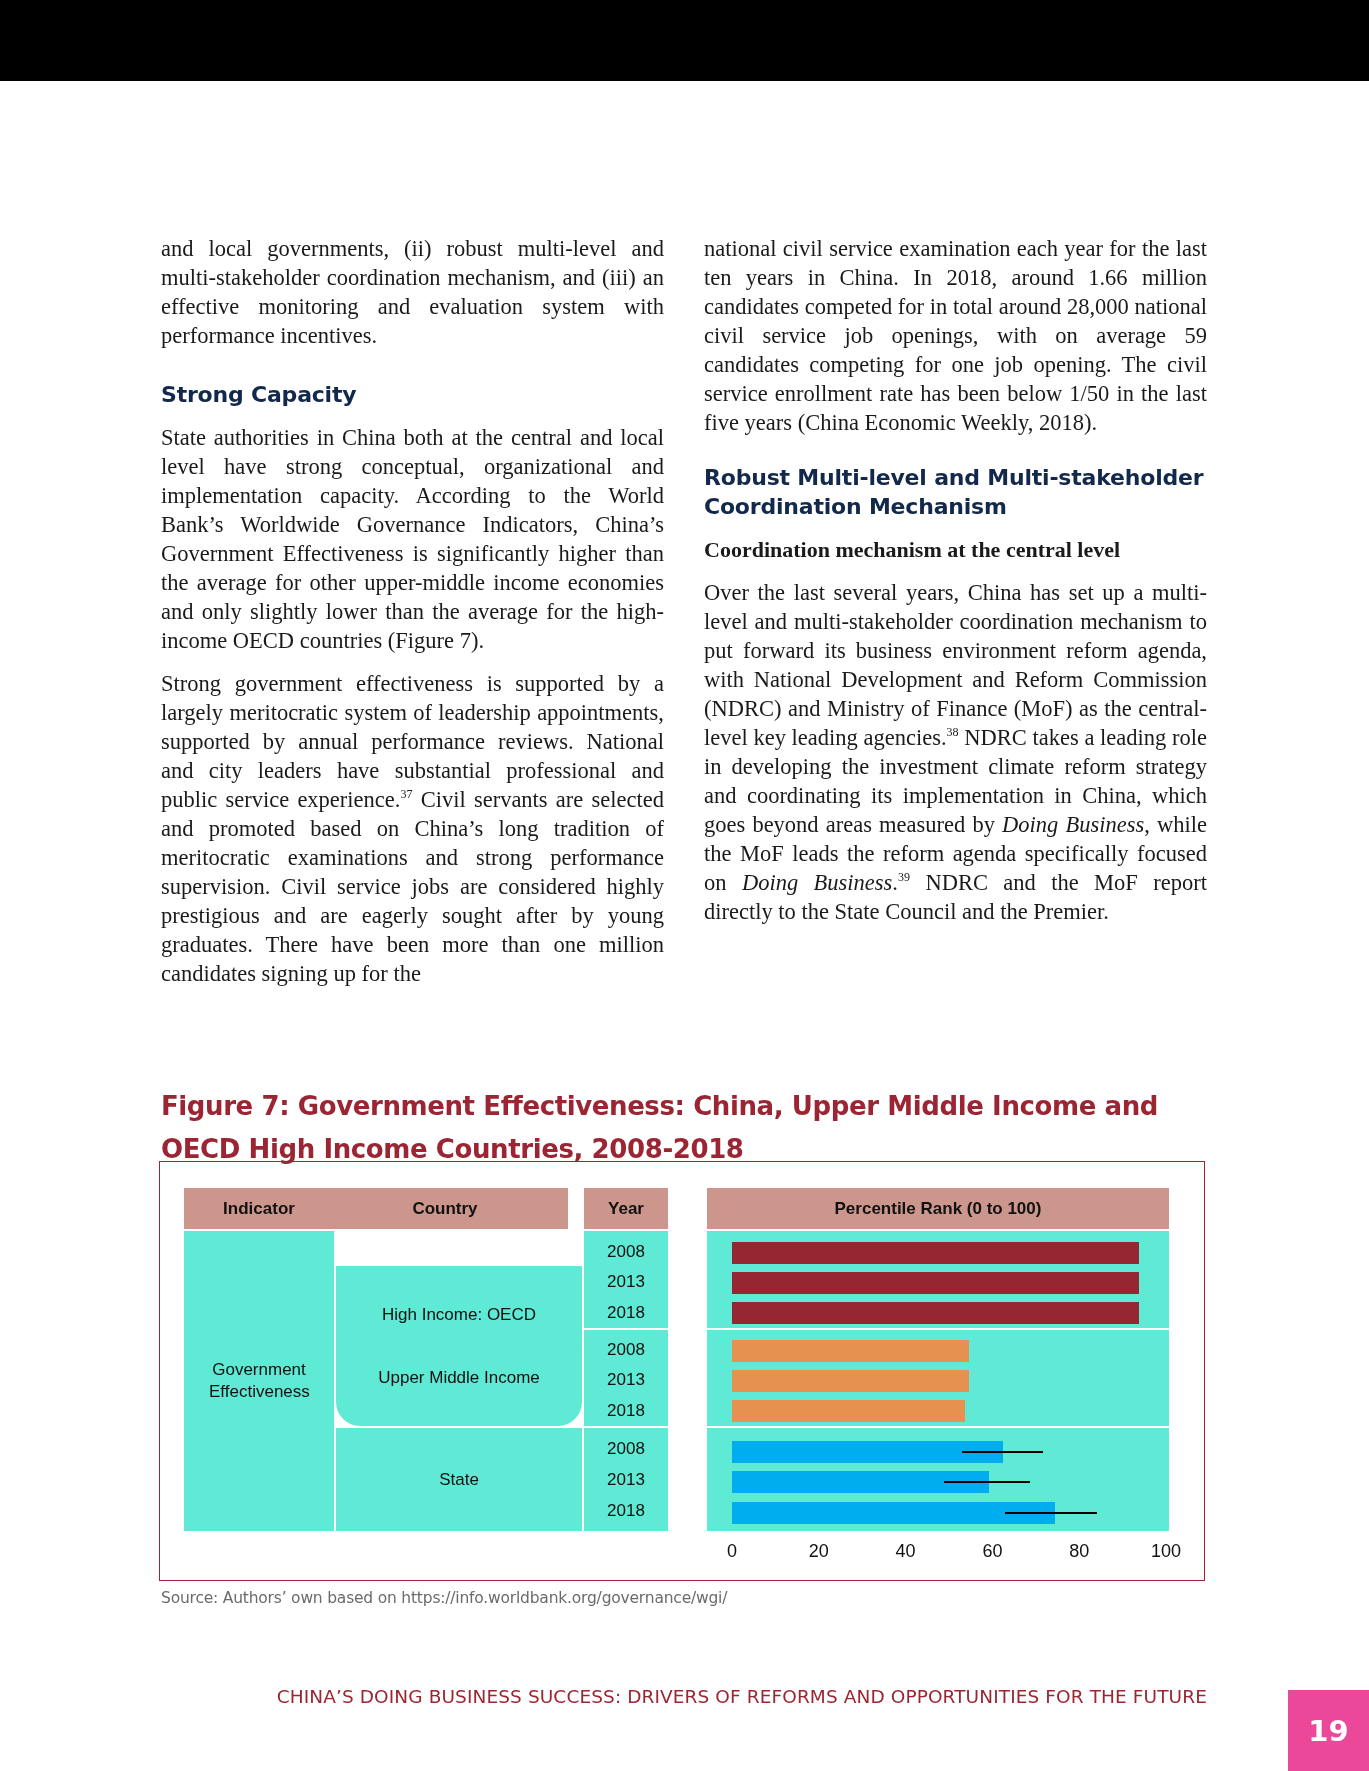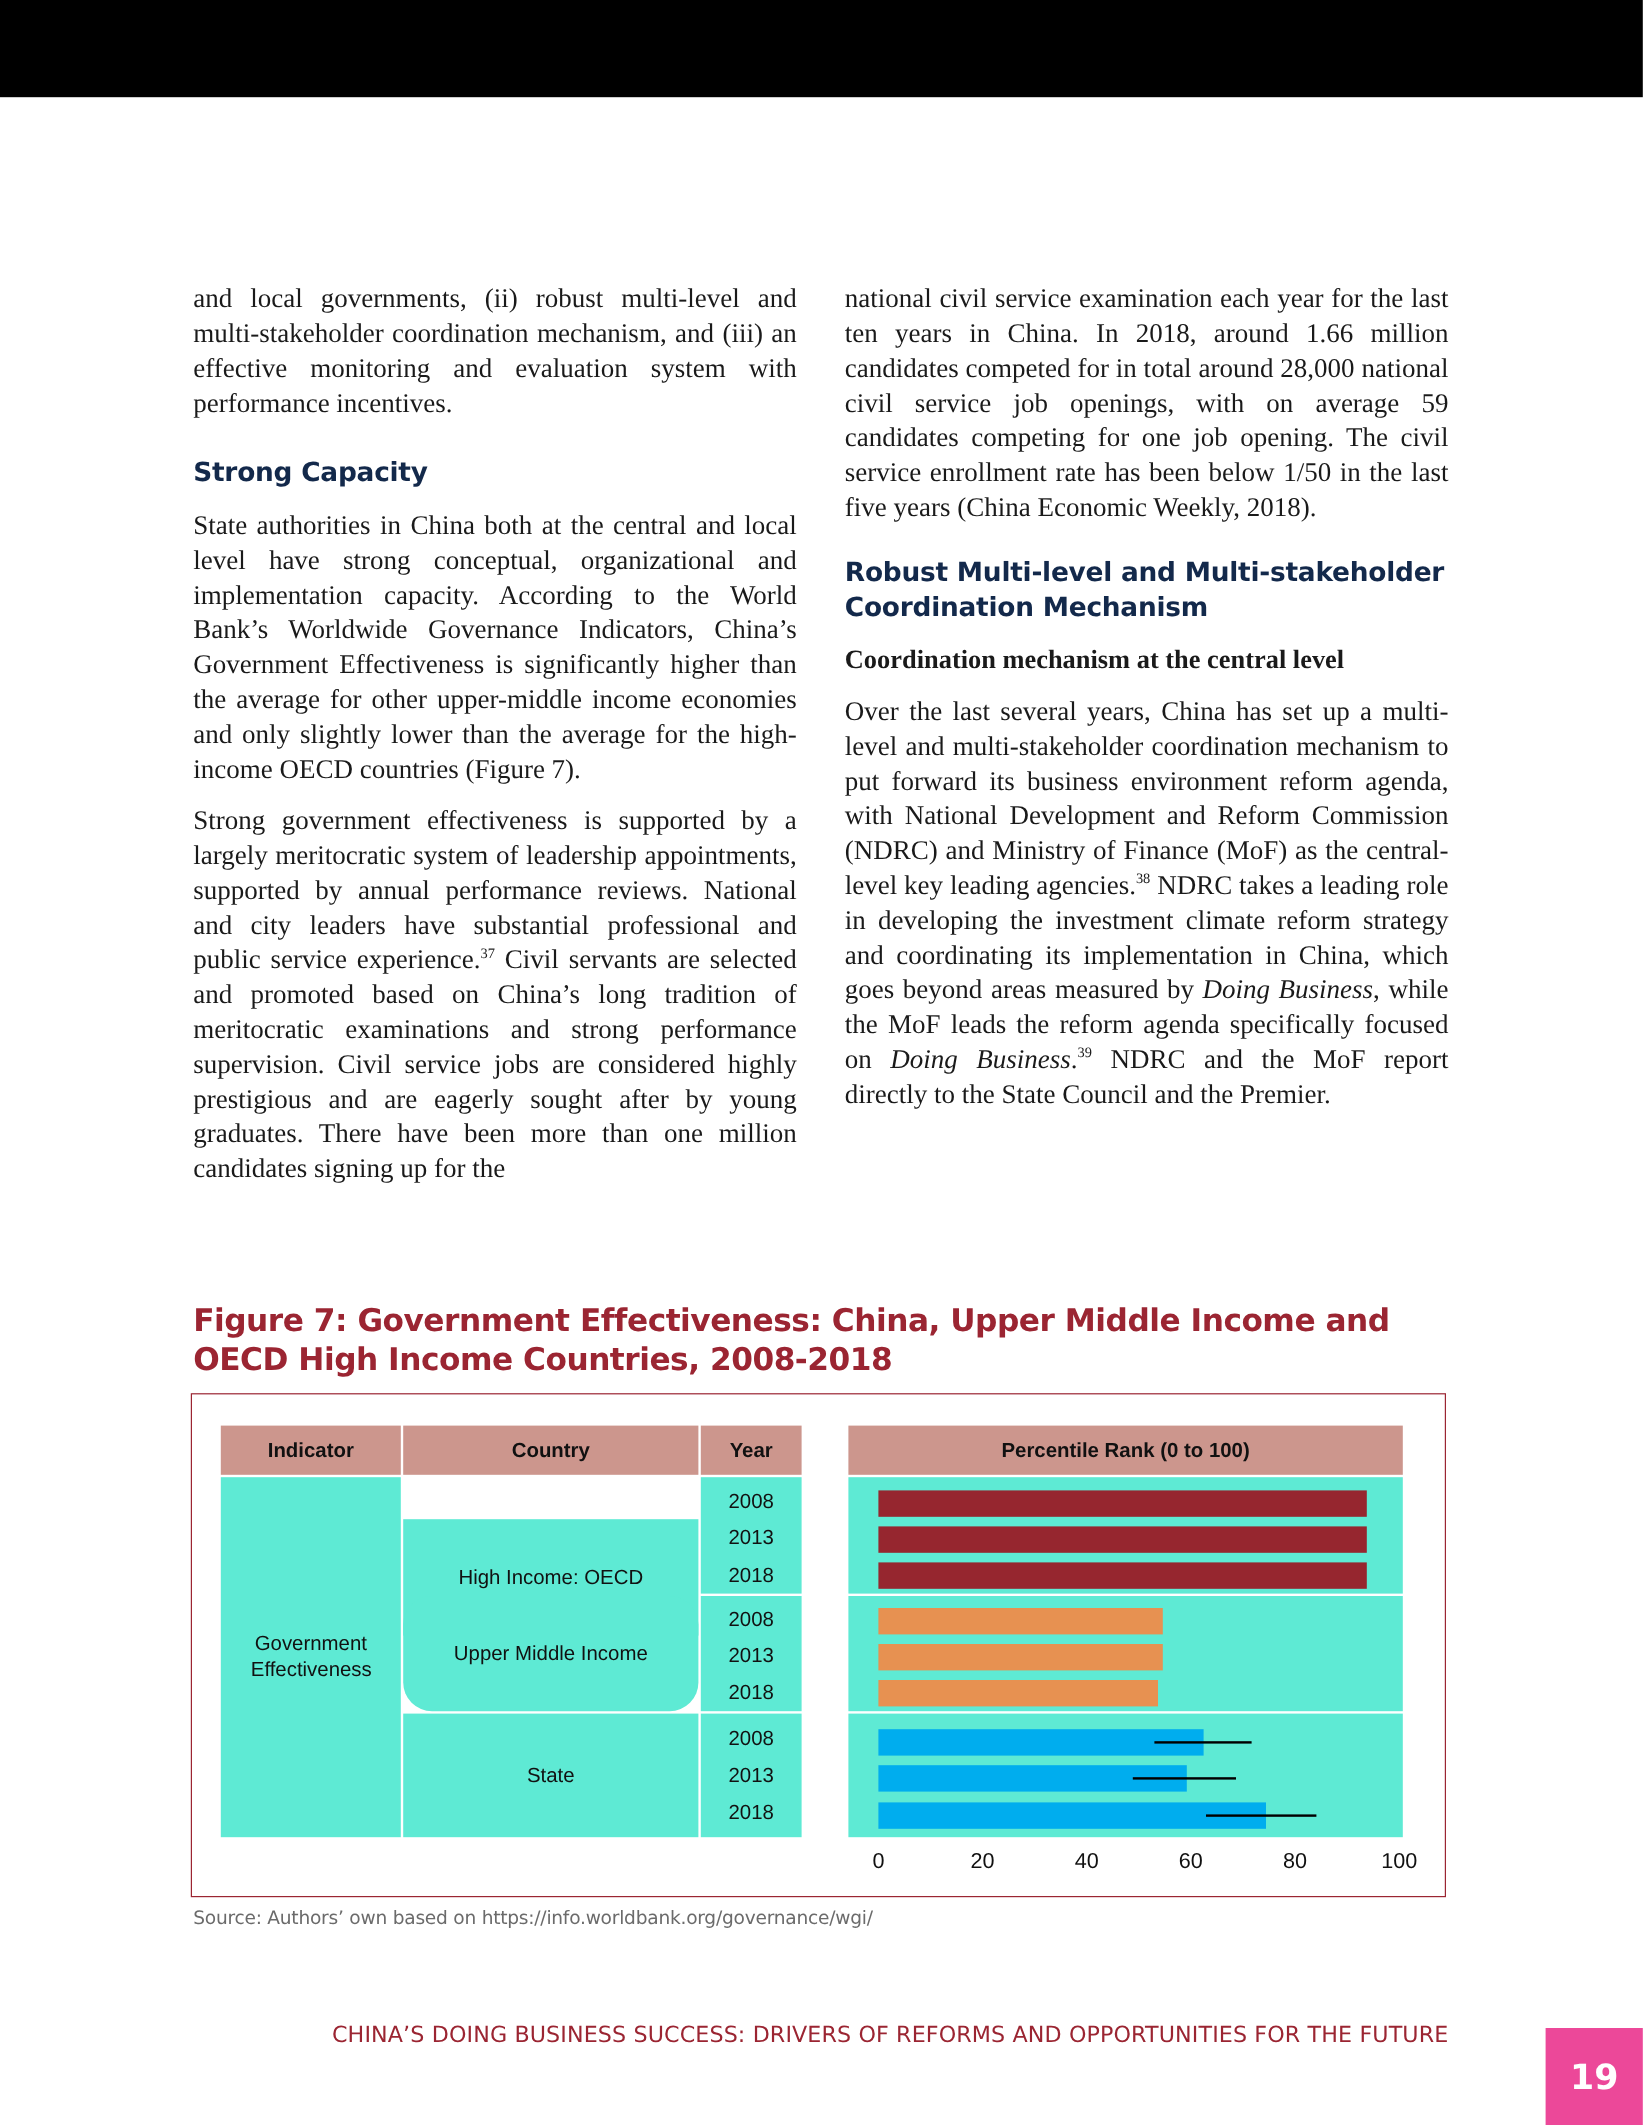--- a/index.html
+++ b/index.html
@@ -5,21 +5,21 @@
   html, body { margin: 0; padding: 0; }
   body { width: 1369px; height: 1771px; position: relative; background: #ffffff; overflow: hidden; font-family: "Liberation Serif", serif; color: #1a1a1a; }
   .topbar { position: absolute; left: 0; top: 0; width: 1369px; height: 81px; background: #000; }
   .col { position: absolute; top: 234px; width: 503px; font-size: 22.5px; line-height: 29px; text-align: justify; }
   .col.left { left: 161px; }
   .col.right { left: 704px; }
   .col p { margin: 0 0 14px 0; }
   .h2 { font-family: "DejaVu Sans", sans-serif; font-weight: bold; color: #13294b; font-size: 22px; line-height: 29px; margin: 30px 0 14px 0; letter-spacing: -0.2px; text-align: left; }
   .h3 { font-weight: bold; font-size: 22px; line-height: 29px; margin: 0 0 14px 0; text-align: left; }
   sup { font-size: 12px; line-height: 0; vertical-align: 9px; }
-  .fig-title { position: absolute; left: 161px; top: 1085px; width: 1060px; font-family: "DejaVu Sans", sans-serif; font-weight: bold; color: #9b2532; font-size: 26px; line-height: 33px; letter-spacing: -0.4px; }
+  .fig-title { position: absolute; left: 161px; top: 1085px; width: 1060px; font-family: "DejaVu Sans", sans-serif; font-weight: bold; color: #9b2532; font-size: 26px; line-height: 43px; letter-spacing: -0.4px; }
   .chart-box { position: absolute; left: 159px; top: 1161px; width: 1046px; height: 420px; border: 1.5px solid #9b2532; box-sizing: border-box; }
   .hdr-wrap { position: absolute; top: 26px; height: 41px; background: #cc968d; }
   .hdr-wrap span { position: absolute; left: 0; right: 0; top: 0; bottom: 0; display: flex; align-items: center; justify-content: center; font-family: "Liberation Sans", sans-serif; font-weight: bold; font-size: 17px; color: #111; }
   .cell { position: absolute; background: #5eead4; font-family: "Liberation Sans", sans-serif; font-size: 17px; color: #111; display: flex; align-items: center; justify-content: center; text-align: center; line-height: 22px; }
   .year { position: absolute; left: 0; right: 0; text-align: center; font-family: "Liberation Sans", sans-serif; font-size: 17px; color: #111; }
   .bar { position: absolute; height: 22px; }
   .err { position: absolute; height: 2px; background: #000; }
   .tick { position: absolute; top: 379px; width: 40px; margin-left: -20px; text-align: center; font-family: "Liberation Sans", sans-serif; font-size: 18px; color: #111; }
   .source { position: absolute; left: 161px; top: 1589px; font-family: "DejaVu Sans", sans-serif; font-size: 15.5px; color: #6b6b6b; letter-spacing: -0.2px; }
   .footer { position: absolute; right: 162px; top: 1686px; font-family: "DejaVu Sans", sans-serif; font-size: 18.5px; color: #9b2532; letter-spacing: 0.1px; }
@@ -44,21 +44,21 @@
   <p><span>Over the last several years, China has set up a multi-level and multi-stakeholder coordination mechanism to put forward its business environment reform agenda, with National Development and Reform Commission (NDRC) and Ministry of Finance (MoF) as the central-level key leading agencies.</span><sup>38</sup><span> NDRC takes a leading role in developing the investment climate reform strategy and coordinating its implementation in China, which goes beyond areas measured by </span><i>Doing Business</i><span>, while the MoF leads the reform agenda specifically focused on </span><i>Doing Business</i><span>.</span><sup>39</sup><span> NDRC and the MoF report directly to the State Council and the Premier.</span></p>
 </div>
 
 <div class="fig-title">Figure 7: Government Effectiveness: China, Upper Middle Income and OECD High Income Countries, 2008-2018</div>
 
 <div class="chart-box">
 
   <div class="hdr-wrap" style="left:24px;width:150px;">
       <span>Indicator</span>
     </div>
-  <div class="hdr-wrap" style="left:176px;width:246px;">
+  <div class="hdr-wrap" style="left:162px;width:246px;">
       <span>Country</span>
     </div>
   <div class="hdr-wrap" style="left:424px;width:84px;">
       <span>Year</span>
     </div>
   <div class="hdr-wrap" style="left:547px;width:462px;">
       <span>Percentile Rank (0 to 100)</span>
     </div>
 
   <div class="cell" style="left:24px;top:69px;width:150px;height:300px;">

